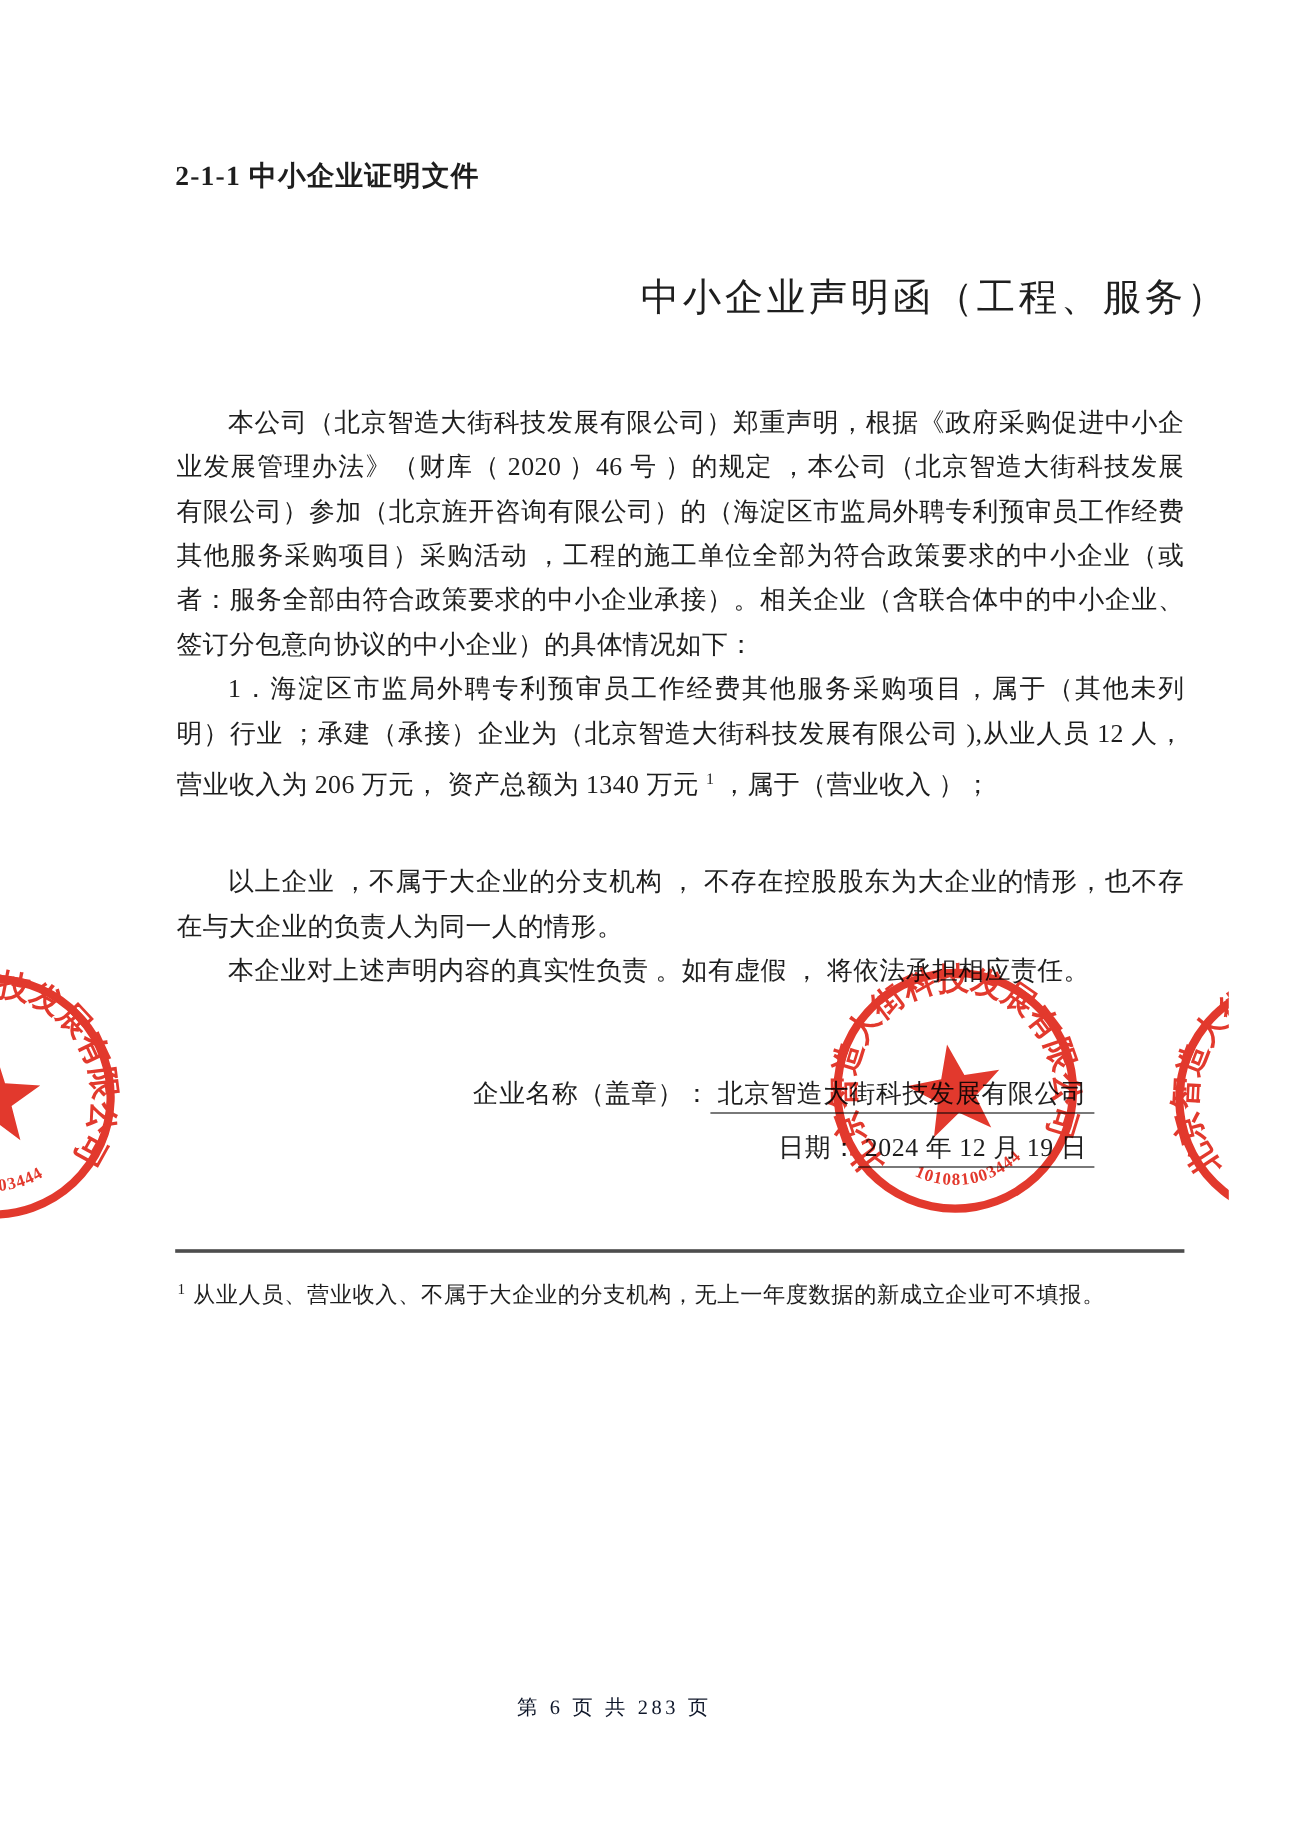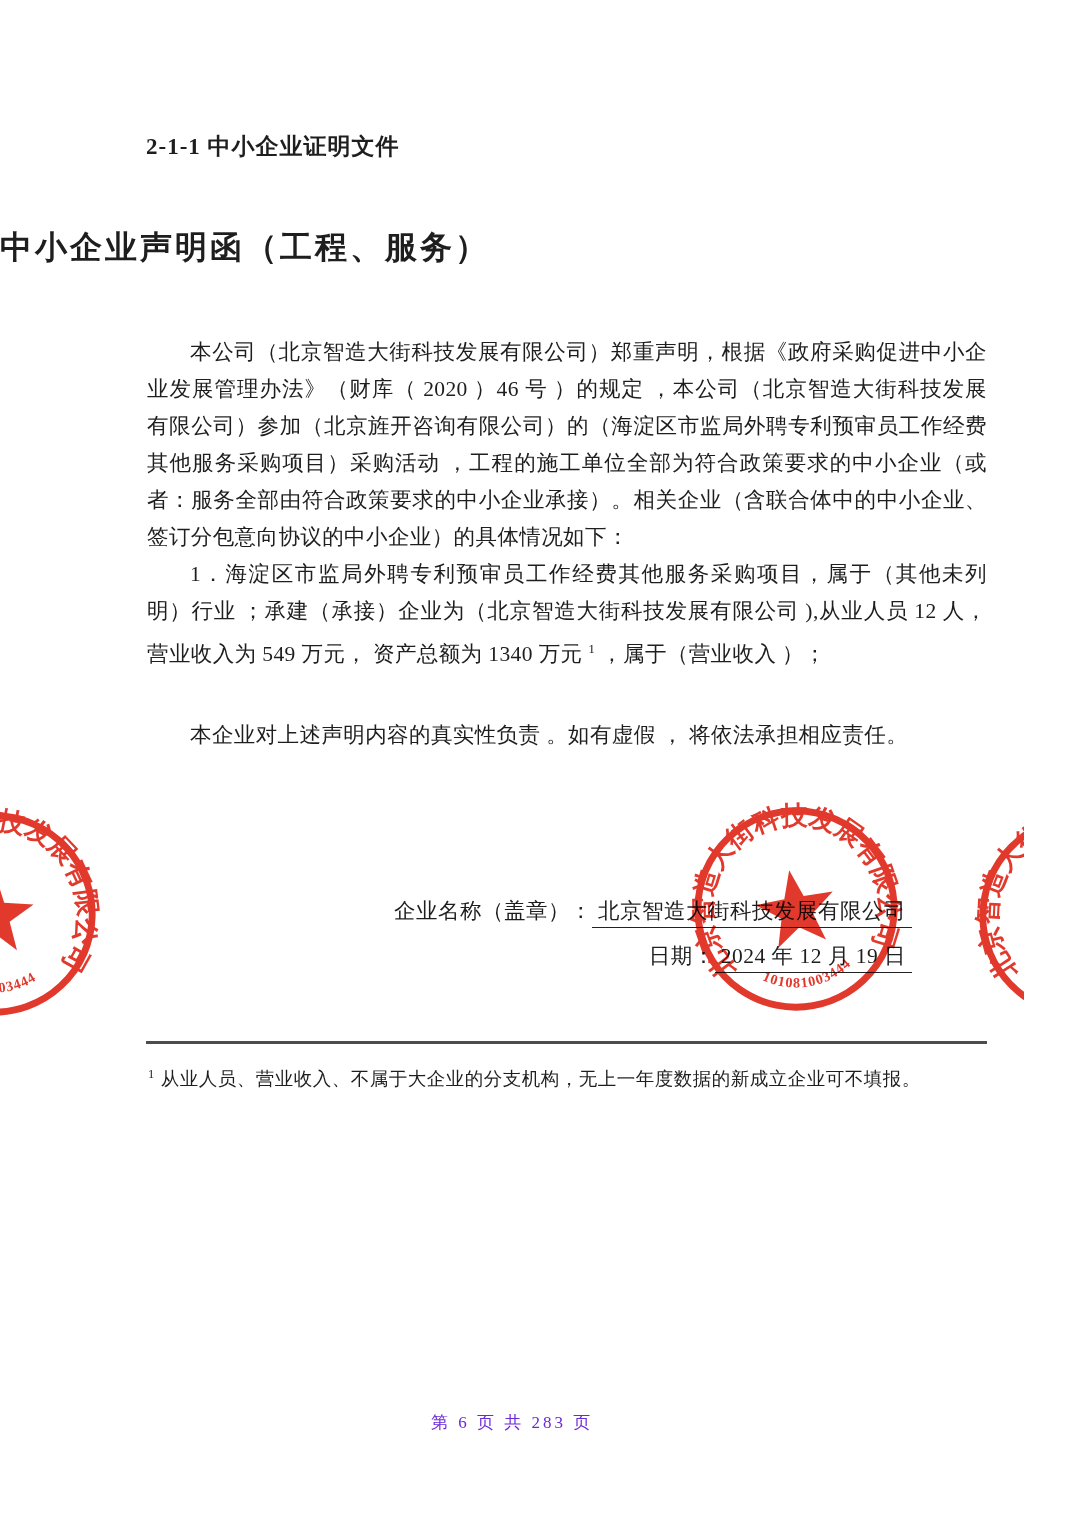--- a/index.html
+++ b/index.html
@@ -19,23 +19,23 @@
     top: 131px;
     font-size: 23px;
     font-weight: bold;
     letter-spacing: 1px;
   }
   .doc-title {
     position: absolute;
     left: 0;
     width: 100%;
     top: 226px;
-    text-align: left;
+    text-align: right;
     font-size: 32px;
-    font-weight: bold;
+    font-weight: normal;
     letter-spacing: 3px;
   }
   .content {
     position: absolute;
     left: 147px;
     top: 334px;
     width: 840px;
     font-size: 21.5px;
     line-height: 37px;
     text-align: justify;
@@ -91,21 +91,21 @@
     margin-right: 6px;
   }
   .page-number {
     position: absolute;
     left: 0;
     width: 100%;
     top: 1411px;
     text-align: center;
     font-size: 17px;
     letter-spacing: 3px;
-    color: #6d28d9;
+    color: #0f172a;
   }
   .seal {
     position: absolute;
     width: 216px;
     height: 216px;
     mix-blend-mode: multiply;
     opacity: 0.92;
     pointer-events: none;
   }
   .seal svg { width: 100%; height: 100%; display: block; }
@@ -124,22 +124,23 @@
 <body>
 
 <div class="page">
 
   <div class="section-label">2-1-1 中小企业证明文件</div>
 
   <div class="doc-title">中小企业声明函（工程、服务）</div>
 
   <div class="content">
     <p>本公司（北京智造大街科技发展有限公司）郑重声明，根据《政府采购促进中小企业发展管理办法》（财库（ 2020 ）46 号 ）的规定 ，本公司（北京智造大街科技发展有限公司）参加（北京旌开咨询有限公司）的（海淀区市监局外聘专利预审员工作经费其他服务采购项目）采购活动 ，工程的施工单位全部为符合政策要求的中小企业（或者：服务全部由符合政策要求的中小企业承接）。相关企业（含联合体中的中小企业、签订分包意向协议的中小企业）的具体情况如下：</p>
-    <p><span>1．</span><span class="u">海淀区市监局外聘专利预审员工作经费其他服务采购项目</span><span>，属于</span><span class="u">（其他未列明）</span><span>行业 ；承建（承接）企业为</span><span class="u">（北京智造大街科技发展有限公司 )</span><span>,从业人员 </span><span class="u">12</span><span> 人， 营业收入为 </span><span class="u">549</span><span> 万元， 资产总额为 </span><span class="u">1340</span><span> 万元 </span><span class="sup">1</span><span> ，属于（营业收入 ）；</span></p>
+    <p><span>1．</span><span class="u">海淀区市监局外聘专利预审员工作经费其他服务采购项目</span><span>，属于</span><span class="u">（其他未列明）</span><span>行业 ；承建（承接）企业为</span><span class="u">（北京智造大街科技发展有限公司 )</span><span>,从业人员 </span><span class="u">12</span><span> 人， 营业收入为 </span><span class="u">206</span><span> 万元， 资产总额为 </span><span class="u">1340</span><span> 万元 </span><span class="sup">1</span><span> ，属于（营业收入 ）；</span></p>
     <div class="para-gap"></div>
+    <p>以上企业 ，不属于大企业的分支机构 ， 不存在控股股东为大企业的情形，也不存在与大企业的负责人为同一人的情形。</p>
     <p>本企业对上述声明内容的真实性负责 。如有虚假 ， 将依法承担相应责任。</p>
   </div>
 
   <div class="sig-line company">
     <span>企业名称（盖章）：</span><span class="sig-underline">北京智造大街科技发展有限公司</span>
   </div>
 
   <div class="sig-line date">
     <span>日期：</span><span class="sig-underline">2024 年 12 月 19 日</span>
   </div>

